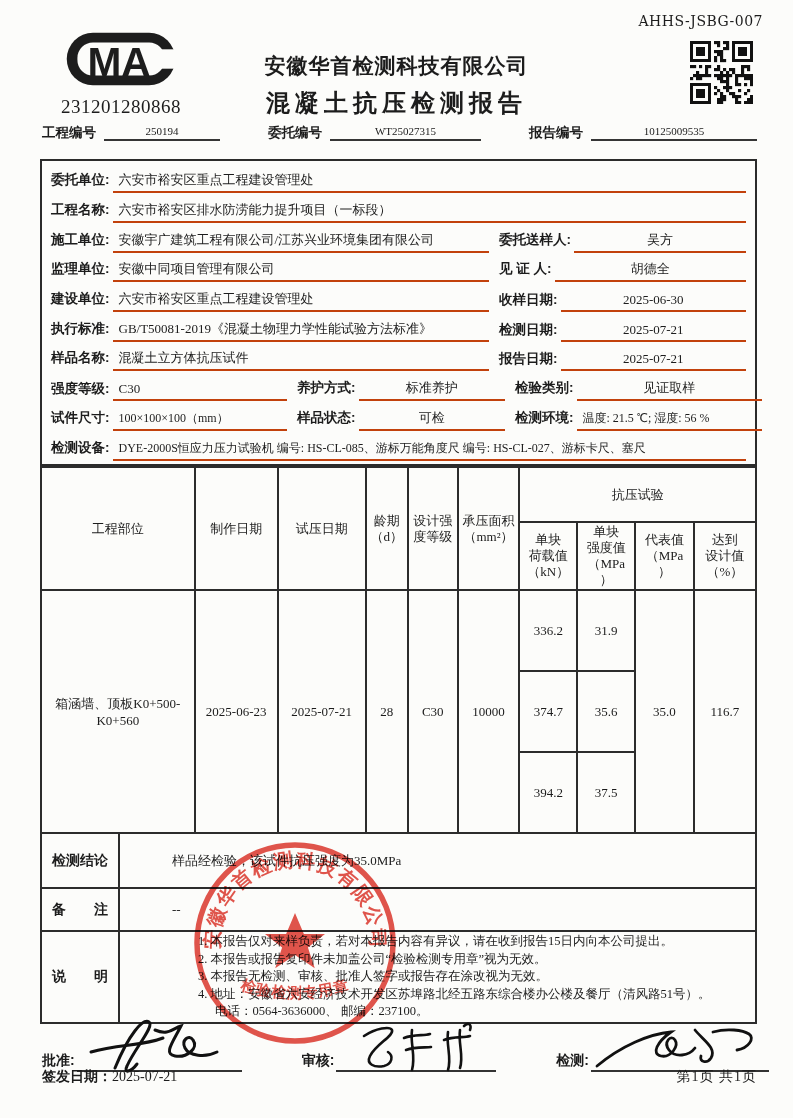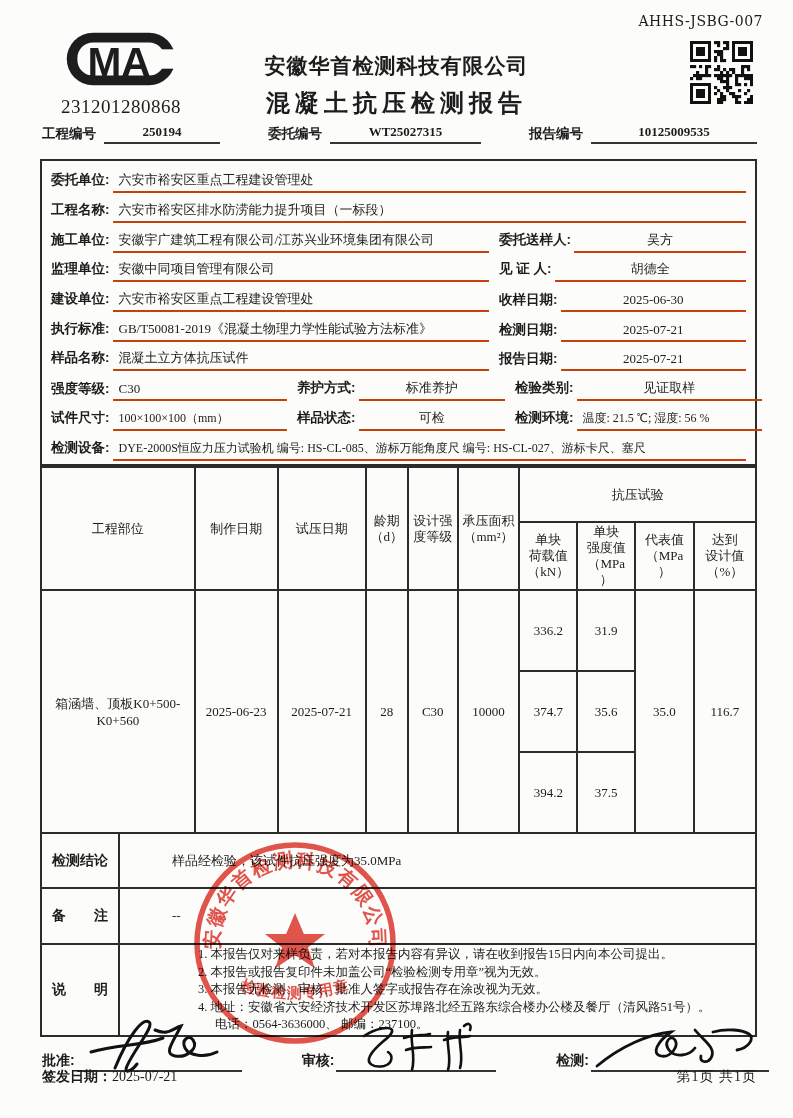--- a/index.html
+++ b/index.html
@@ -13,21 +13,21 @@
   .cma-block{position:absolute;top:28px;left:56px;width:130px;text-align:center;}
   .cma-number{font-size:19px;letter-spacing:.5px;margin-top:2px;}
   .titles{position:absolute;top:52px;left:0;right:0;text-align:center;}
   .company{font-family:"Liberation Sans",sans-serif;font-weight:700;font-size:21px;letter-spacing:1px;}
   .report-title{font-size:24px;font-weight:600;letter-spacing:5px;margin-top:7px;}
   .qr{position:absolute;top:41px;right:40px;width:63px;height:63px;}
   
   .refs{position:absolute;top:124px;left:42px;right:36px;display:flex;justify-content:space-between;align-items:flex-end;}
   .ref-group{display:flex;align-items:center;}
   .ref-label{font-family:"Liberation Sans",sans-serif;font-weight:700;font-size:13.5px;white-space:nowrap;}
-  .ref-value{border-bottom:2px solid #353535;font-size:13px;text-align:center;padding:0 8px 2px 8px;margin-left:8px;font-weight:bold;}
+  .ref-value{border-bottom:2px solid #353535;font-size:11px;text-align:center;padding:0 8px 2px 8px;margin-left:8px;}
   .w115{min-width:100px;} .w150{min-width:135px;} .w165{min-width:150px;}
   
   .infobox{
     position:absolute;top:159px;left:40px;width:717px;height:307px;
     border:2px solid #2b2b2b;box-sizing:border-box;
     display:flex;flex-direction:column;justify-content:space-around;
     padding:3px 9px;
   }
   .irow{display:flex;align-items:flex-end;height:29px;gap:10px;}
   .field{display:flex;align-items:baseline;min-width:0;justify-content:space-between;}
@@ -43,21 +43,21 @@
   .tablewrap{position:absolute;top:466px;left:40px;width:717px;}
   table{border-collapse:collapse;width:100%;table-layout:fixed;}
   th,td{border:2px solid #2c2c2c;font-weight:normal;text-align:center;vertical-align:middle;font-size:13px;padding:1px 2px;}
   .pre{white-space:pre-line;line-height:16px;}
   .results .band{height:55px;font-size:14px;}
   .results .sub{height:63px;}
   .results tbody td{height:77px;}
   .concl{margin-top:-2px;}
   .concl .lblcell{font-family:"Liberation Sans",sans-serif;font-weight:700;font-size:14px;}
   .concl .content{text-align:left;padding-left:52px;font-size:13px;}
-  .concl .r1{height:55px;} .concl .r2{height:56px;margin-left:27px;} .concl .r3{height:89px;}
+  .concl .r1{height:55px;} .concl .r2{height:43px;margin-left:27px;} .concl .r3{height:89px;}
   .notes{text-align:left;padding-left:78px;font-size:12.5px;line-height:17.5px;}
   .note-line{white-space:nowrap;}
   .note-cont{padding-left:17px;}
   
   .signs{position:absolute;top:1022px;left:42px;right:24px;display:flex;justify-content:space-between;align-items:flex-end;height:50px;}
   .sig-group{display:flex;align-items:flex-end;}
   .sig-label{font-family:"Liberation Sans",sans-serif;font-weight:700;font-size:14px;white-space:nowrap;padding-bottom:2px;}
   .sig-line{border-bottom:2px solid #333;height:6px;position:relative;margin-left:2px;}
   .sig-line svg{position:absolute;left:0;bottom:-6px;overflow:visible;}
   .sl1{width:165px;} .sl2{width:160px;} .sl3{width:178px;}

